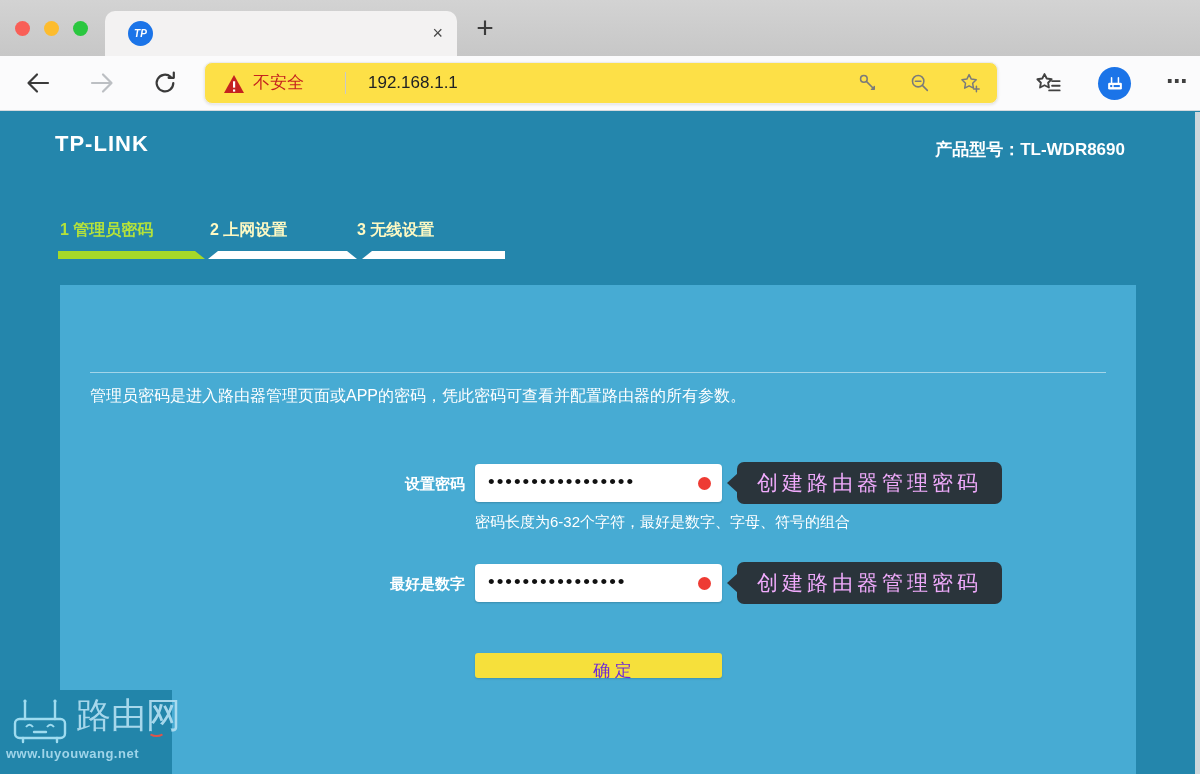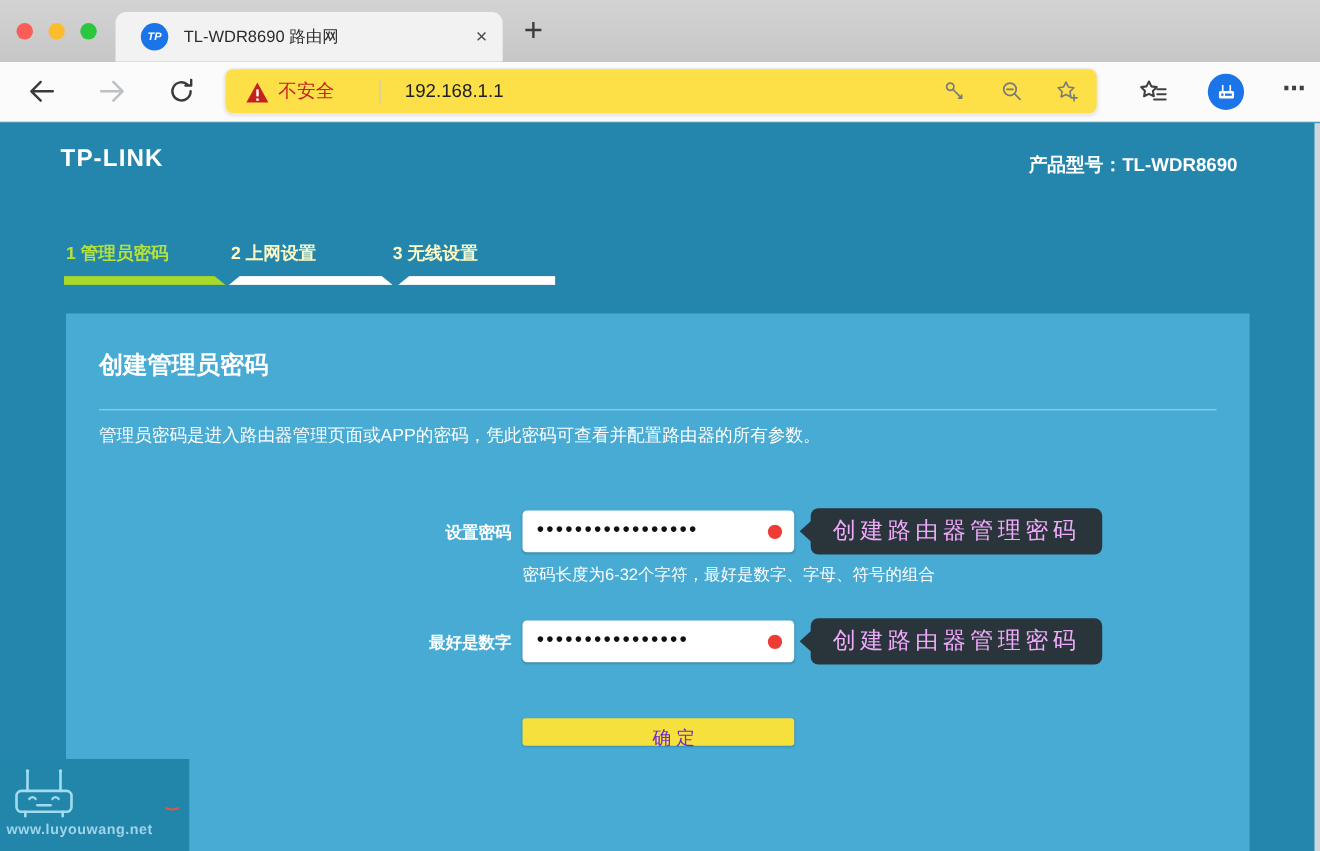--- a/index.html
+++ b/index.html
@@ -102,21 +102,20 @@
 </head>
 <body>
 
 <div class="titlebar">
   <div class="light red"></div>
   <div class="light yellow"></div>
   <div class="light green"></div>
 
   <div class="tab">
     <div class="favicon">TP</div>
-    <div class="tab-title">TL-WDR8690 路由网</div>
     <div class="tab-close">×</div>
   </div>
   <div class="new-tab">+</div>
 </div>
 
 <div class="toolbar">
   <div class="nav-btn nav-back">
     <svg width="28" height="28" viewBox="0 0 28 28">
       <path d="M24 14H5 M13 5.5 4.5 14l8.5 8.5" fill="none" stroke="#3a3a3a" stroke-width="2.2" stroke-linecap="round" stroke-linejoin="round"></path>
     </svg>
@@ -181,21 +180,20 @@
   <div class="model">产品型号：TL-WDR8690</div>
 
   <div class="step-label step-1-label">1 管理员密码</div>
   <div class="step-label step-2-label">2 上网设置</div>
   <div class="step-label step-3-label">3 无线设置</div>
   <div class="step-bar bar-1"></div>
   <div class="step-bar bar-2"></div>
   <div class="step-bar bar-3"></div>
 
   <div class="panel">
-    <div class="panel-title">创建管理员密码</div>
     <div class="divider"></div>
     <div class="desc">管理员密码是进入路由器管理页面或APP的密码，凭此密码可查看并配置路由器的所有参数。</div>
 
     <div class="f-label label-1">设置密码</div>
     <div class="pw-box pw-1">
       <span class="pw-dots">•••••••••••••••••</span>
       <span class="red-dot"></span>
     </div>
     <div class="tooltip tip-1">创建路由器管理密码</div>
     <div class="hint">密码长度为6-32个字符，最好是数字、字母、符号的组合</div>
@@ -213,18 +211,19 @@
   <div class="wm-band">
     <svg class="wm-router" width="56" height="46" viewBox="0 0 56 46">
       <path d="M13 3v18 M43 3v18" stroke="#9fdcf0" stroke-width="2.4" fill="none" stroke-linecap="round"></path>
       <circle cx="13" cy="3" r="1.6" fill="#9fdcf0"></circle>
         <circle cx="43" cy="3" r="1.6" fill="#9fdcf0"></circle>
       <rect x="3" y="21" width="50" height="19" rx="4.5" fill="none" stroke="#9fdcf0" stroke-width="2.4"></rect>
       <path d="M14 29q3.5-4.5 7 0 M35 29q3.5-4.5 7 0" fill="none" stroke="#9fdcf0" stroke-width="2"></path>
       <path d="M22 34h12" stroke="#9fdcf0" stroke-width="2.4" stroke-linecap="round"></path>
       <path d="M11 40v4 M45 40v4" stroke="#9fdcf0" stroke-width="2.4" stroke-linecap="round"></path>
     </svg>
+    <div class="wm-name">路由网</div>
     <div class="wm-smile"></div>
     <div class="wm-url">www.luyouwang.net</div>
   </div>
 
   <div class="scroll-strip"></div>
 </div>
 
 </body></html>

